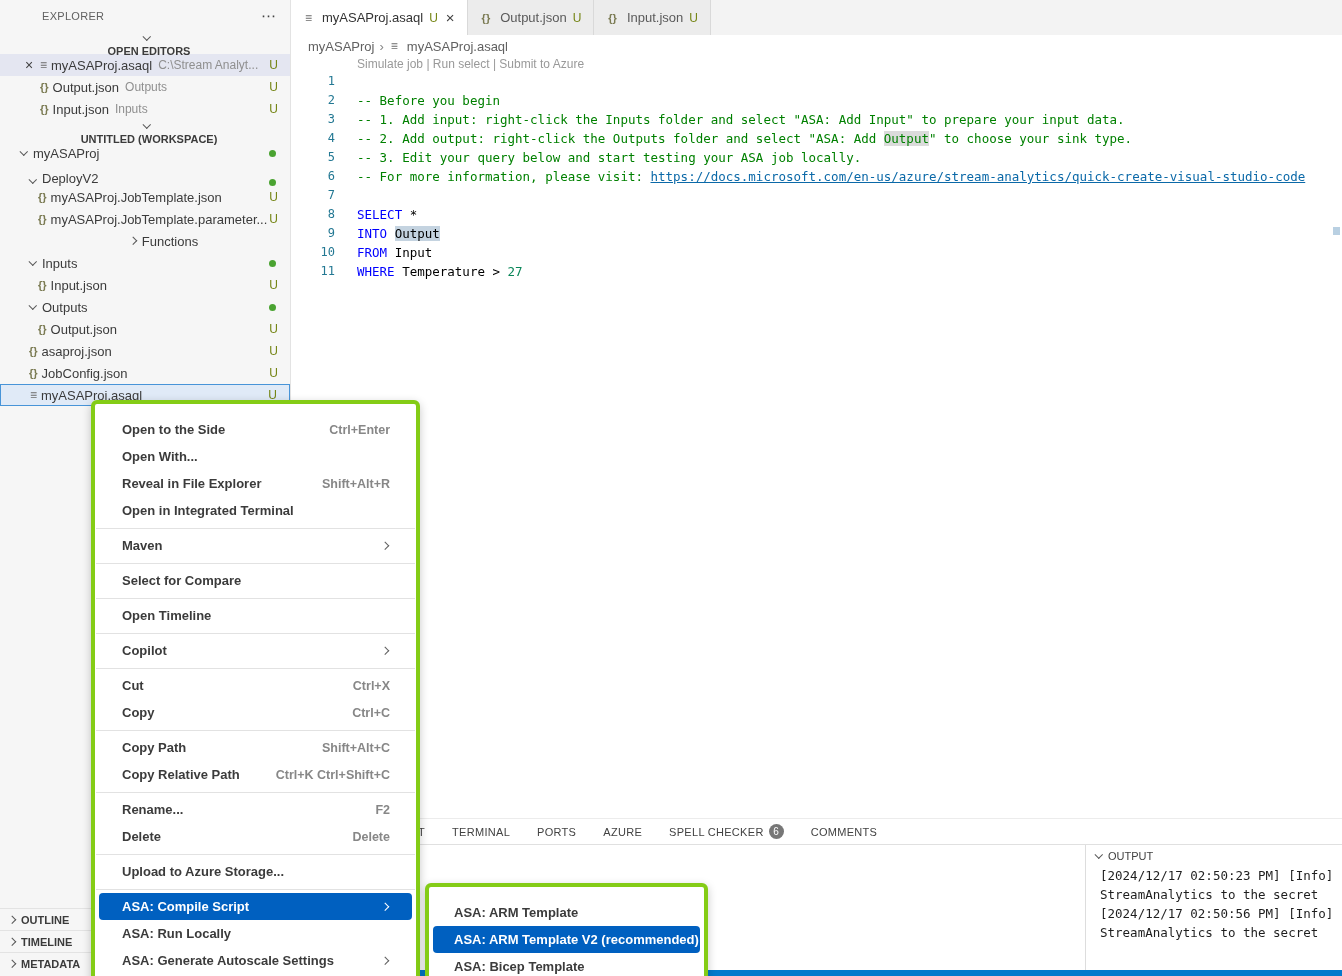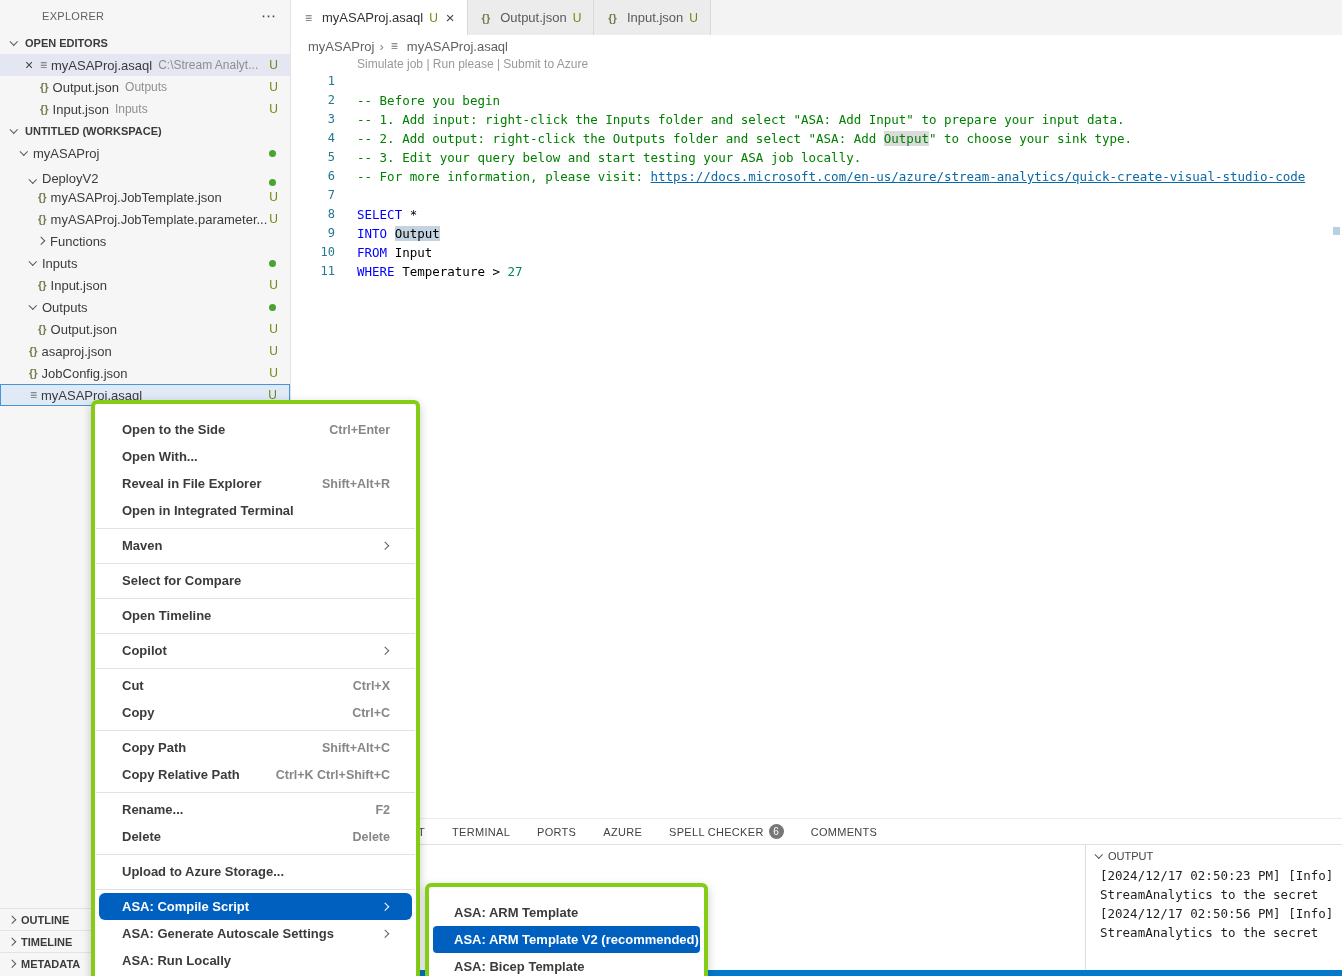--- a/index.html
+++ b/index.html
@@ -14,21 +14,21 @@
   .chev.down{ transform:rotate(45deg) translate(-1px,-1px); }
   .chev.right{ transform:rotate(-45deg); }
 
   
   .sidebar{ position:absolute; left:0; top:0; width:291px; height:976px; background:#f6f6f6;
             border-right:1px solid #e3e3e3; z-index:20; }
   .sb-header{ height:32px; display:flex; align-items:center; padding:0 14px 0 20px; font-size:11px; color:#616161;margin-left:22px; }
   .sb-title{ flex:1; letter-spacing:.3px; }
   .sb-more{ font-size:15px; color:#424242; }
   .sb-sec-header{ height:22px; display:flex; align-items:center; padding-left:8px; gap:2px;
-                  font-size:11px; font-weight:bold; color:#3b3b3b; }
+                  font-size:11px; font-weight:bold; color:#3b3b3b;flex-direction:column; }
   .oe-row{ height:22px; display:flex; align-items:center; font-size:13px; padding-left:20px; white-space:nowrap; }
   .oe-row.sel{ background:#e4e6f1; }
   .oe-close{ width:18px; text-align:center; font-size:14px; color:#424242; flex-shrink:0; }
   .ficon{ margin:0 4px 0 2px; font-size:12px; color:#6d6d6d; flex-shrink:0; }
   .ficon.json{ color:#7a7a52; font-size:11px; font-weight:bold; }
   .fname{ white-space:nowrap; }
   .fdetail{ margin-left:6px; font-size:12px; color:#8f8f8f; overflow:hidden; text-overflow:ellipsis; }
   .ubadge{ margin-left:auto; margin-right:12px; color:#748413; font-size:12px; flex-shrink:0; }
   .dot{ width:7px; height:7px; border-radius:50%; background:#4aa331; margin-left:auto; margin-right:14px; flex-shrink:0; }
   .tree-row{ height:22px; display:flex; align-items:center; font-size:13px; white-space:nowrap; }
@@ -80,21 +80,21 @@
   .statusbar{ position:absolute; left:0; top:970px; width:1342px; height:6px; background:#007acc; z-index:15; }
 
   
   .menu, .submenu{ position:absolute; background:#fff; border:4px solid #84cc16; border-radius:6px;
                    box-shadow:0 3px 10px rgba(0,0,0,.22); padding:12px 0; font-size:13px; color:#3b3b3b;font-weight:bold; }
   .menu{ left:91px; top:400px; width:329px; z-index:40; }
   .submenu{ left:425px; top:883px; width:283px; z-index:41; }
   .menu-item{ height:27px; display:flex; align-items:center; padding:0 26px 0 27px; white-space:nowrap; }
   .submenu .menu-item{ padding:0 14px 0 25px; }
   .menu-item.hl{ background:#0060c0; color:#fff; margin:0 4px; border-radius:4px; }
-  .menu .menu-item.hl{ padding:0 22px 0 23px;border-radius:6px; }
+  .menu .menu-item.hl{ padding:0 22px 0 23px; }
   .submenu .menu-item.hl{ padding:0 10px 0 21px; }
   .mi-key{ margin-left:auto; color:#878787; font-size:12.5px; }
   .chevwrap.mi-arrow{ margin-left:auto; margin-right:0; }
   .menu-item .chev{ border-color:#616161; }
   .menu-item.hl .chev{ border-color:#fff; }
   .menu-sep{ height:1px; background:#e2e2e2; margin:3.5px 1px; }
 </style>
 </head>
 <body>
 
@@ -117,21 +117,21 @@
     </div>
   </div>
 
 <div class="editorbg">
   <div class="breadcrumb" id="breadcrumb">
       <span class="bc-item">myASAProj</span>
       <span class="bc-sep">›</span>
       <span class="ficon file">≡</span>
       <span class="bc-item">myASAProj.asaql</span>
     </div>
-  <div class="codelens" id="codelens"><span class="cl-link">Simulate job</span> | <span class="cl-link">Run please</span> | <span class="cl-link">Submit to Azure</span></div>
+  <div class="codelens" id="codelens"><span class="cl-link">Simulate job</span> | <span class="cl-link">Run select</span> | <span class="cl-link">Submit to Azure</span></div>
   <div class="codelines" id="codelines">
       <div class="line">
         <span class="ln">1</span>
         <span class="code"></span>
       </div>
       <div class="line">
         <span class="ln">2</span>
         <span class="code"><span class="tk-comment">-- Before you begin</span></span>
       </div>
       <div class="line">
@@ -267,21 +267,21 @@
       <div class="tree-row" style="padding-left: 36px;">
         <span class="ficon json">{}</span>
         <span class="fname">myASAProj.JobTemplate.json</span>
         <span class="ubadge">U</span>
       </div>
       <div class="tree-row" style="padding-left: 36px;">
         <span class="ficon json">{}</span>
         <span class="fname">myASAProj.JobTemplate.parameter...</span>
         <span class="ubadge">U</span>
       </div>
-      <div class="tree-row" style="padding-left: 35px;">
+      <div class="tree-row" style="padding-left: 35px; justify-content: center;">
         <span class="chevwrap">
           <i class="chev right"></i>
         </span>
         <span class="fname">Functions</span>
       </div>
       <div class="tree-row" style="padding-left: 27px;">
         <span class="chevwrap">
           <i class="chev down"></i>
         </span>
         <span class="fname">Inputs</span>
@@ -409,28 +409,28 @@
       <span class="mi-label">Upload to Azure Storage...</span>
     </div>
     <div class="menu-sep"></div>
     <div class="menu-item hl">
       <span class="mi-label">ASA: Compile Script</span>
       <span class="chevwrap mi-arrow">
         <i class="chev right"></i>
       </span>
     </div>
     <div class="menu-item">
+      <span class="mi-label">ASA: Run Locally</span>
+    </div>
+    <div class="menu-item">
       <span class="mi-label">ASA: Generate Autoscale Settings</span>
       <span class="chevwrap mi-arrow">
         <i class="chev right"></i>
       </span>
     </div>
-    <div class="menu-item">
-      <span class="mi-label">ASA: Run Locally</span>
-    </div>
   </div>
 <div class="submenu" id="submenu">
     <div class="menu-item">
       <span class="mi-label">ASA: ARM Template</span>
     </div>
     <div class="menu-item hl">
       <span class="mi-label">ASA: ARM Template V2 (recommended)</span>
     </div>
     <div class="menu-item">
       <span class="mi-label">ASA: Bicep Template</span>

